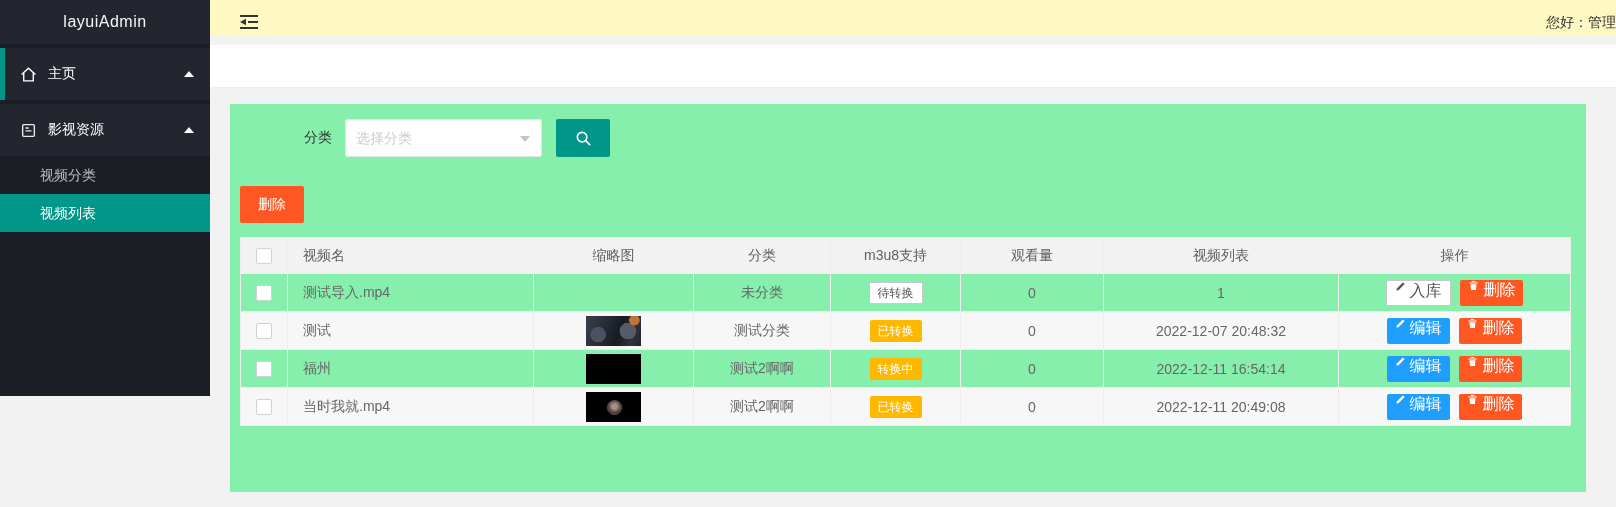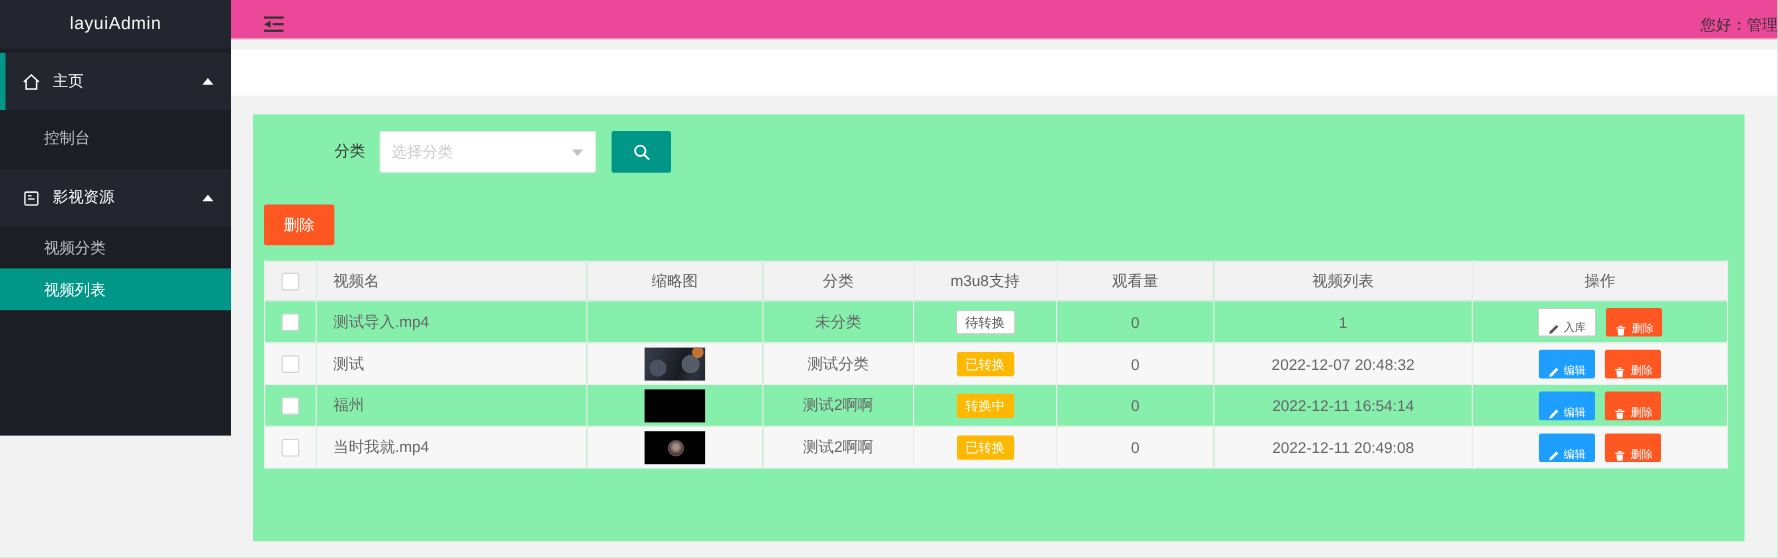--- a/index.html
+++ b/index.html
@@ -22,21 +22,21 @@
   .accent-bar { position:absolute; left:0; top:0; bottom:0; width:5px; background:#009688; }
   .caret-up { position:absolute; right:16px; top:50%; margin-top:-3px; width:0; height:0;
               border-left:5px solid transparent; border-right:5px solid transparent;
               border-bottom:6px solid #fff; }
   .sub-item { height:50px; line-height:50px; padding-left:40px; color:rgba(255,255,255,.7);
               font-size:14px; cursor:pointer; }
   .sub-item.sm { height:38px; line-height:38px; }
   .sub-item.selected { background:#009688; color:#fff; }
 
   
-  .topbar { position:absolute; left:210px; top:0; right:0; height:36px; background:#ec4899;
+  .topbar { position:absolute; left:210px; top:0; right:0; height:36px; background:#fef9c3;
             border-bottom:1px solid #f0f0f0;text-align:center; }
   .collapse-btn { position:absolute; left:30px; top:14px; width:18px; height:16px; cursor:pointer; }
   .greeting { position:absolute; right:0; top:0; line-height:44px; font-size:14px; color:#333;
               white-space:nowrap; cursor:pointer; }
   .tabstrip { position:absolute; left:210px; top:45px; right:0; height:43px; background:#fff;
               border-bottom:1px solid #eee; }
 
   
   .card { position:absolute; left:230px; top:104px; width:1356px; height:388px; background:#86efac; }
   .form-row { display:flex; align-items:center; padding-top:15px; }
@@ -79,22 +79,22 @@
   .thumb-black-logo { background:#000; position:relative; }
   .thumb-black-logo::after { content:""; position:absolute; left:50%; top:50%; width:13px; height:13px;
       margin:-6.5px 0 0 -6.5px; border-radius:50%; border:1px solid #575757;
       background:radial-gradient(circle at 50% 42%, #a29488 0 24%, #5c3a3a 62%, #241c1c 100%); }
 
   .badge { display:inline-block; height:22px; line-height:22px; padding:0 8px; border-radius:2px;
            font-size:12px; }
   .badge-outline { background:#fff; border:1px solid #c9c9c9; color:#555; line-height:20px; }
   .badge-warning { background:#FFB800; color:#fff; }
 
-  .op-btn { display:inline-flex; align-items:flex-end; gap:4px; height:26px; padding:0 8px;
-            border-radius:2px; font-size:10px; border:none; cursor:pointer; vertical-align:middle;
+  .op-btn { display:inline-flex; align-items:flex-start; gap:4px; height:26px; padding:0 8px;
+            border-radius:2px; font-size:16px; border:none; cursor:pointer; vertical-align:middle;
             font-family:inherit; }
   .op-btn + .op-btn { margin-left:6px; }
   .op-outline { background:#fff; border:1px solid #c9c9c9; color:#555; }
   .op-outline svg { color:#333; }
   .op-info { background:#1E9FFF; color:#fff; }
   .op-danger { background:#FF5722; color:#fff; }
   .op-btn svg { color:inherit; }
 </style>
 </head>
 <body>
@@ -103,21 +103,20 @@
   <div class="logo">layuiAdmin</div>
 
   <div class="side-item first">
     <span class="accent-bar"></span>
     <svg class="mi" viewBox="0 0 16 16" fill="none" stroke="#fff" stroke-width="1.3">
         <path d="M1.5 8 L8 2 L14.5 8 M3.5 6.6 V14 H12.5 V6.6"></path>
       </svg>
     <span class="lbl">主页</span>
     <span class="caret-up"></span>
   </div>
-  <div class="sub-item">控制台</div>
 
   <div class="side-item gap">
     <svg class="mi" viewBox="0 0 16 16" fill="none" stroke="rgba(255,255,255,.9)" stroke-width="1.3">
         <rect x="2.5" y="2.5" width="11" height="11" rx="1"></rect>
         <path d="M5.2 5.7 h3 M5.2 8.3 h5.6"></path>
       </svg>
     <span class="lbl">影视资源</span>
     <span class="caret-up"></span>
   </div>
   <div class="sub-item sm">视频分类</div>

